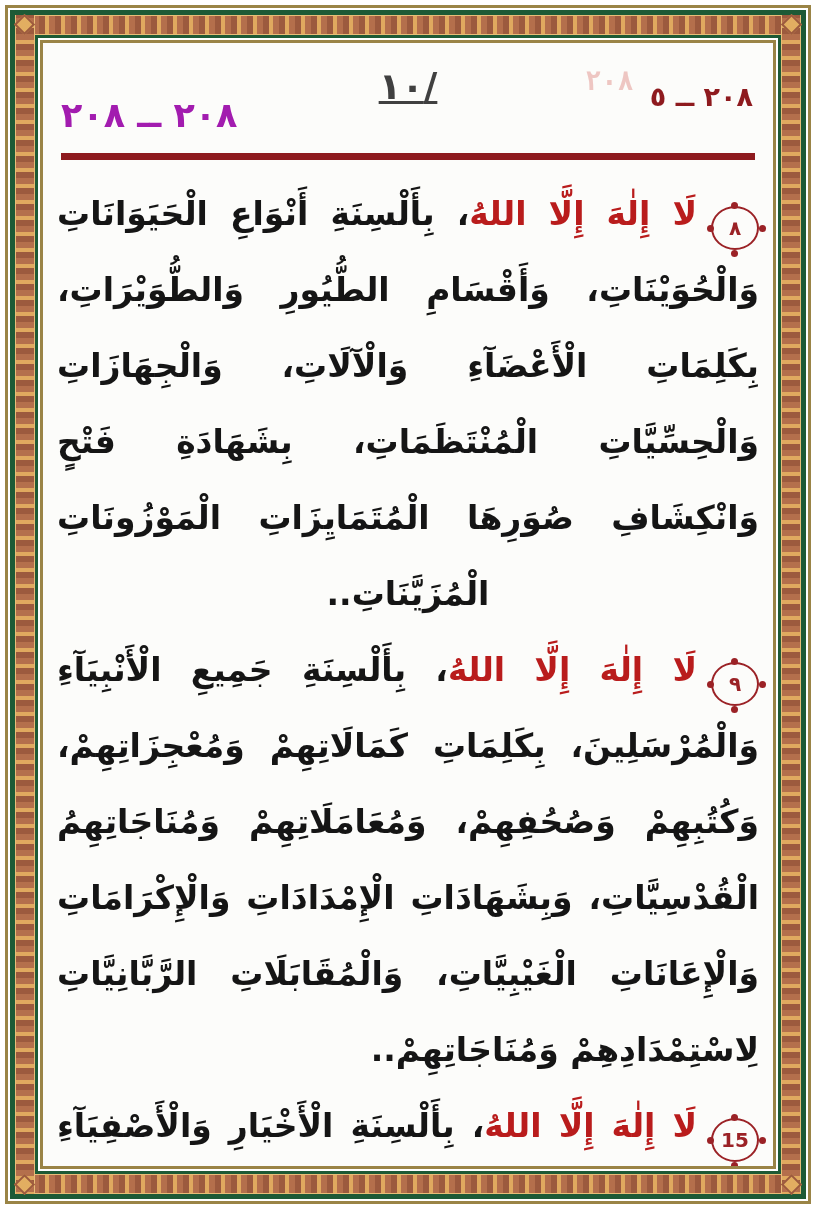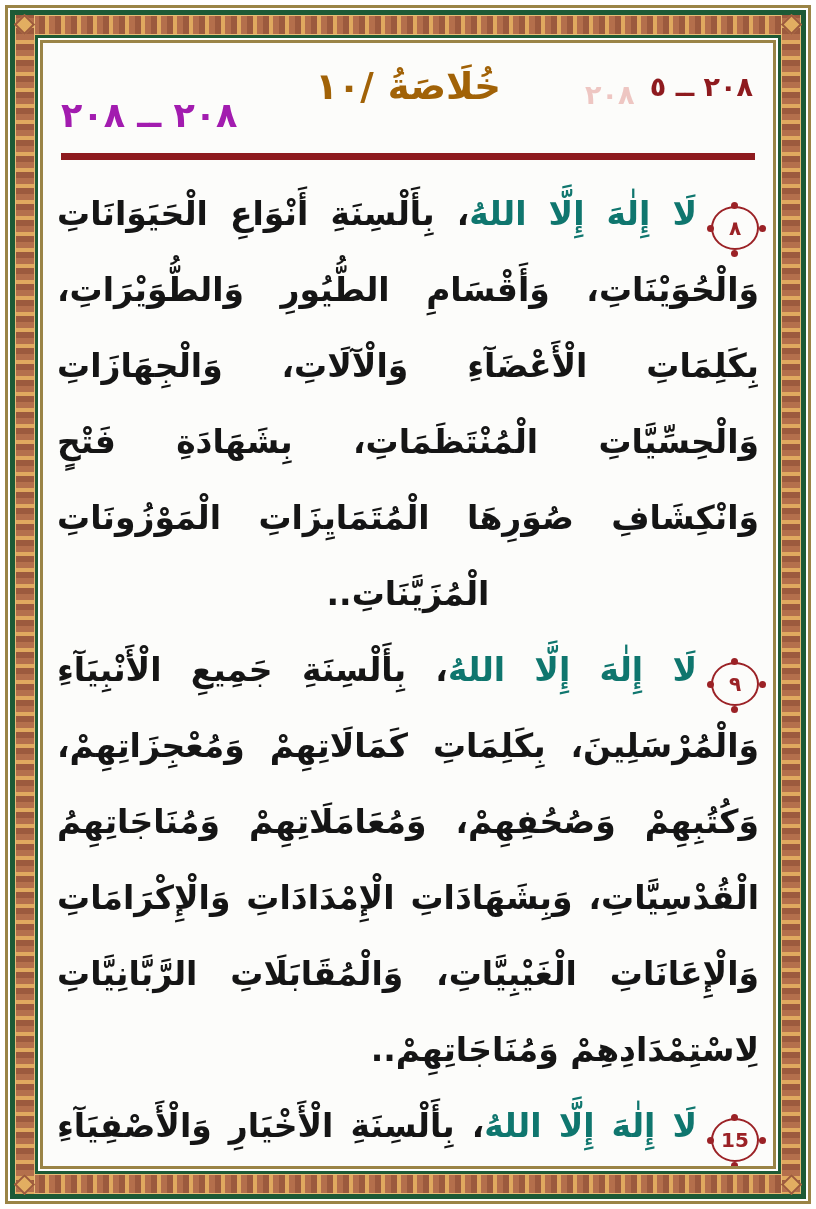--- a/index.html
+++ b/index.html
@@ -66,57 +66,59 @@
   
   .hdr {
     position: relative;
     height: 80px;
     margin-top: 22px;
   }
   .hdr-center {
     position: absolute; left: 0; right: 0; top: 0;
     display: flex; flex-direction: row; justify-content: center;
     direction: ltr; gap: 14px;
-    color: #a16207; font-weight: bold; font-size: 37px;
+    color: #404040; font-weight: bold; font-size: 37px;
     z-index: 2;
+    text-decoration: underline;
   }
   .hdr-right {
-    position: absolute; right: 6px; top: 6px;
+    position: absolute; right: 6px; top: 16px;
     color: #8e1a1e; font-weight: bold; font-size: 27px;
     z-index: 2;
   }
   .wm-left {
     position: absolute; left: 4px; top: 14px;
     color: #a21caf; font-weight: bold; font-size: 35px;
     z-index: 1;
     margin-top: 16px;
   }
   .wm-mid {
-    position: absolute; left: 528px; top: 14px;
+    position: absolute; left: 528px; top: 0;
     color: #eec6c2; font-weight: bold; font-size: 27px;
     z-index: 1;
+    font-family: Liberation Mono, monospace;
   }
   .rule {
     margin: 8px 4px 0 4px;
     height: 5px;
     border-top: 5px solid #8e1a1e;
     border-bottom: 2px solid #8e1a1e;
   }
   
   .body-text {
     margin-top: 16px;
     color: #151515;
     font-size: 33px;
     font-weight: bold;
     line-height: 76px;
     text-align: justify;
   }
   .body-text p { margin: 0; }
   p.last-center { text-align-last: center; }
-  .red { color: #0f766e; }
+  .red { color: #b91c1c; }
   .marker {
     display: inline-flex; align-items: center; justify-content: center;
     width: 48px; height: 44px;
     border: 2px solid #9b2226;
     border-radius: 50%;
     margin-inline-end: 14px;
     vertical-align: -10px;
     position: relative;
     background: #fcfcfa;
   }
@@ -147,21 +149,20 @@
       <div class="corner bl"></div>
       <div class="corner br"></div>
 
       <div class="f3">
 
         <div class="hdr">
           <span class="wm-left">٢٠٨ ــ ٢٠٨</span>
           <span class="wm-mid">٢٠٨</span>
           <div class="hdr-center">
             <span dir="ltr">١٠/</span>
-            <span dir="rtl">خُلَاصَةُ</span>
           </div>
           <span class="hdr-right">٢٠٨ ــ ٥</span>
         </div>
 
         <div class="rule"></div>
 
         <div class="body-text">
 
           <p class="last-center"><span class="marker">
                 <span class="marker-num">٨</span>

